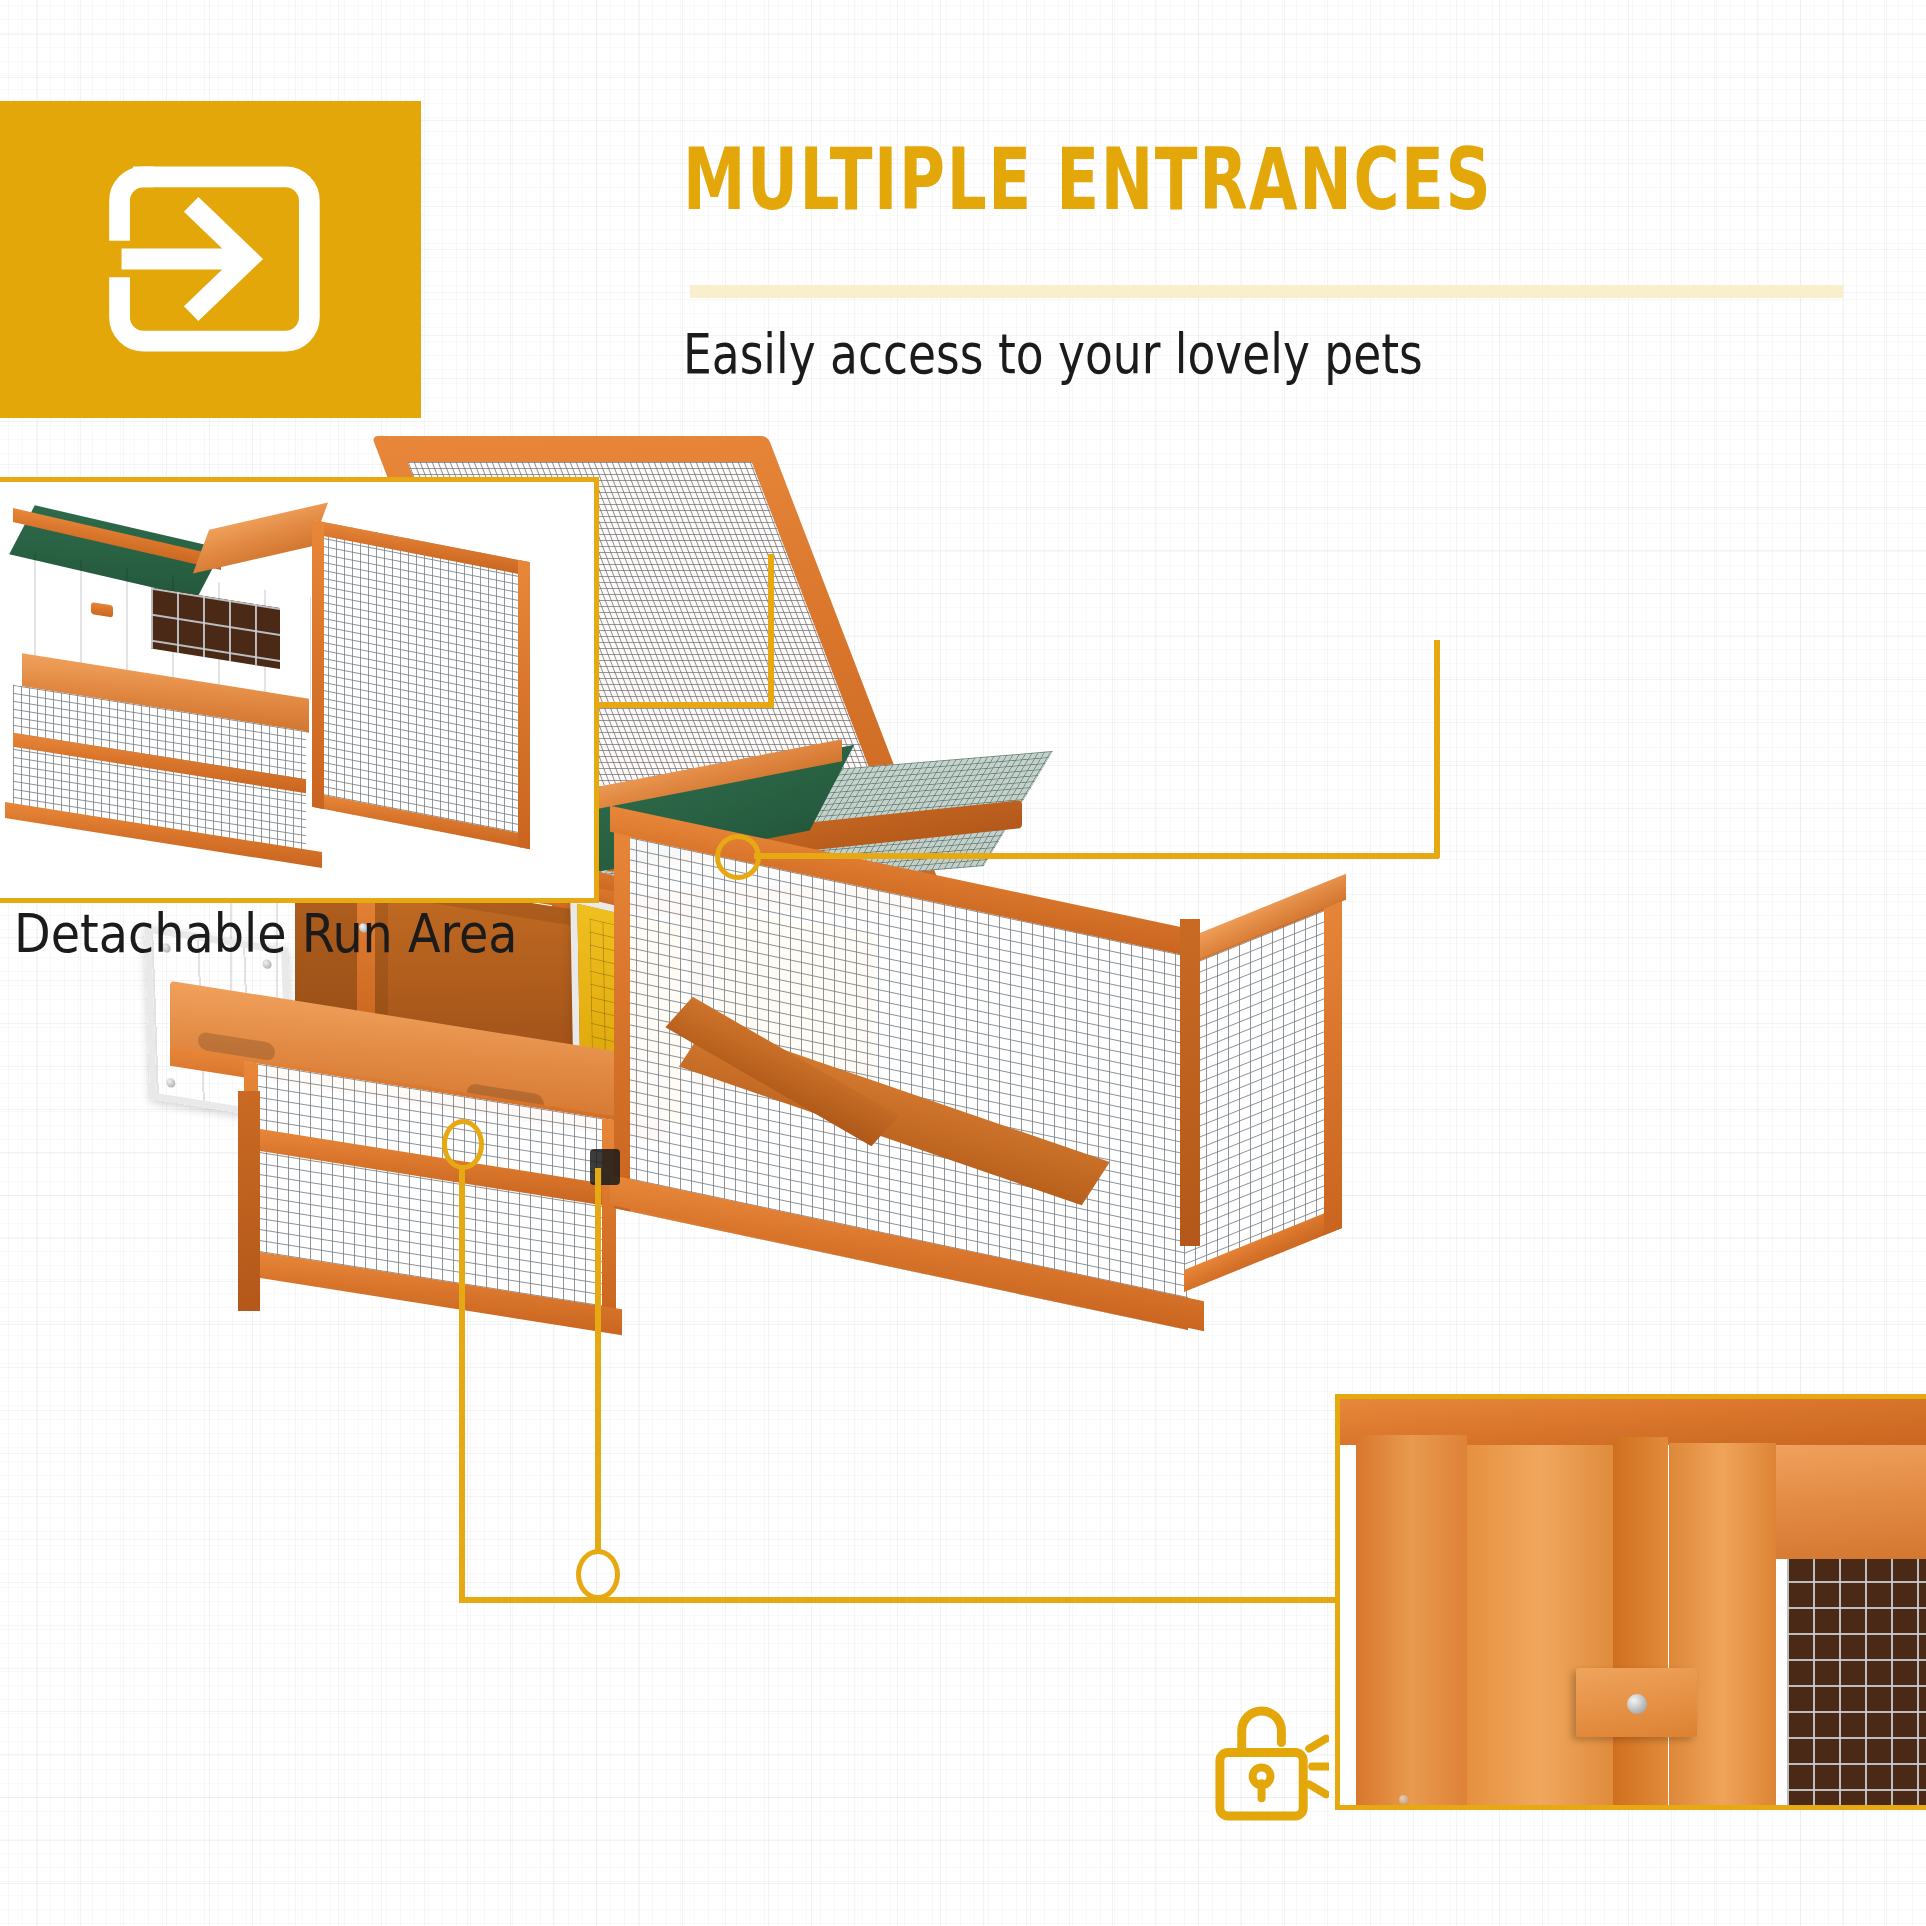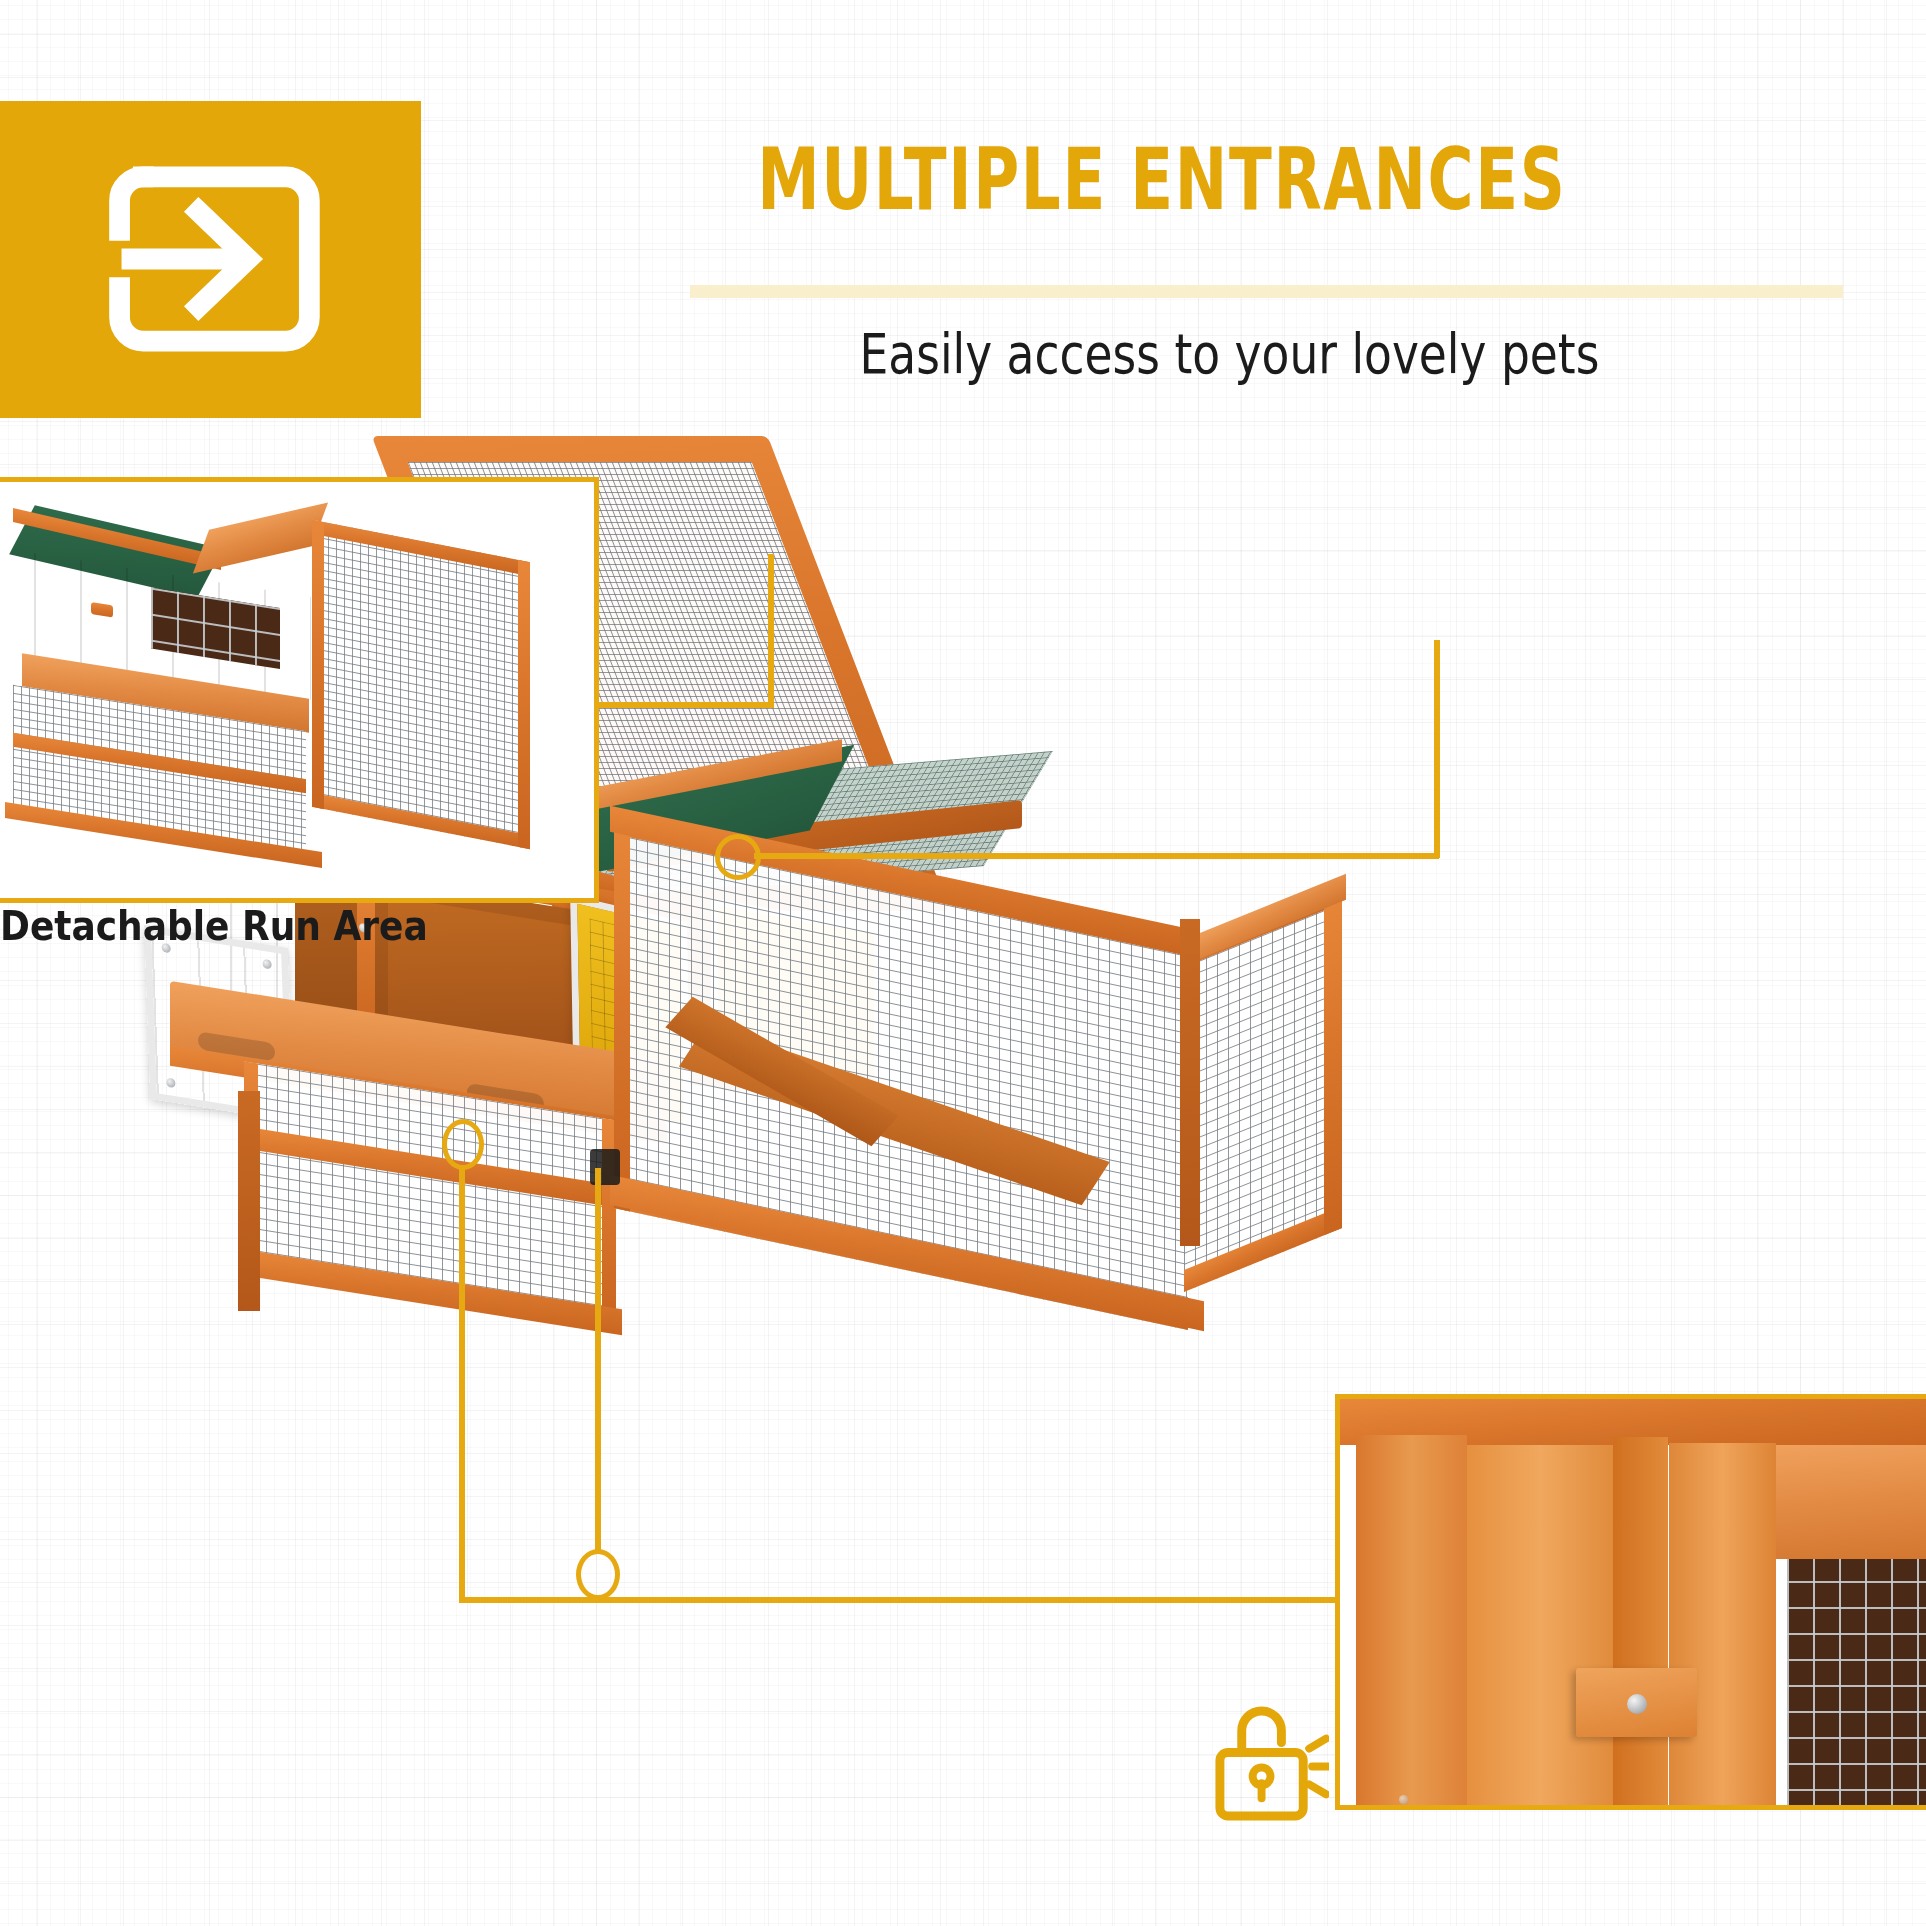--- a/index.html
+++ b/index.html
@@ -7,21 +7,20 @@
     padding: 0;
     background: #ffffff;
   }
   #stage {
     position: relative;
     width: 1927px;
     height: 1927px;
     background: #ffffff;
     font-family: "Liberation Sans", sans-serif;
     overflow: hidden;
-    text-align: center;
   }
   
   #grid {
     position: absolute;
     inset: 0;
     background-image:
       linear-gradient(to right, rgba(0,0,0,0.045) 1.5px, transparent 1.5px),
       linear-gradient(to bottom, rgba(0,0,0,0.045) 1.5px, transparent 1.5px);
     background-size: 43px 43px;
     background-position: -6px -9px;
@@ -89,24 +88,24 @@
     position: absolute;
     left: -40px; top: 477px;
     width: 639px; height: 426px;
     border: 5px solid #E7A912;
     box-sizing: border-box;
     background: #ffffff;
     overflow: hidden;
   }
   #inset-tl-label {
     position: absolute;
-    left: 0; top: 903px;
-    font-size: 40px;
+    left: 14px; top: 903px;
+    font-size: 53px;
     color: #1b1b1b;
-    font-weight: 700;
+    font-weight: 400;
     font-family: "Liberation Sans Narrow", "DejaVu Sans Condensed", "Liberation Sans", sans-serif;
     white-space: nowrap;
   }
 
   #inset-br {
     position: absolute;
     left: 1335px; top: 1394px;
     width: 634px; height: 416px;
     border: 5px solid #E7A912;
     box-sizing: border-box;

